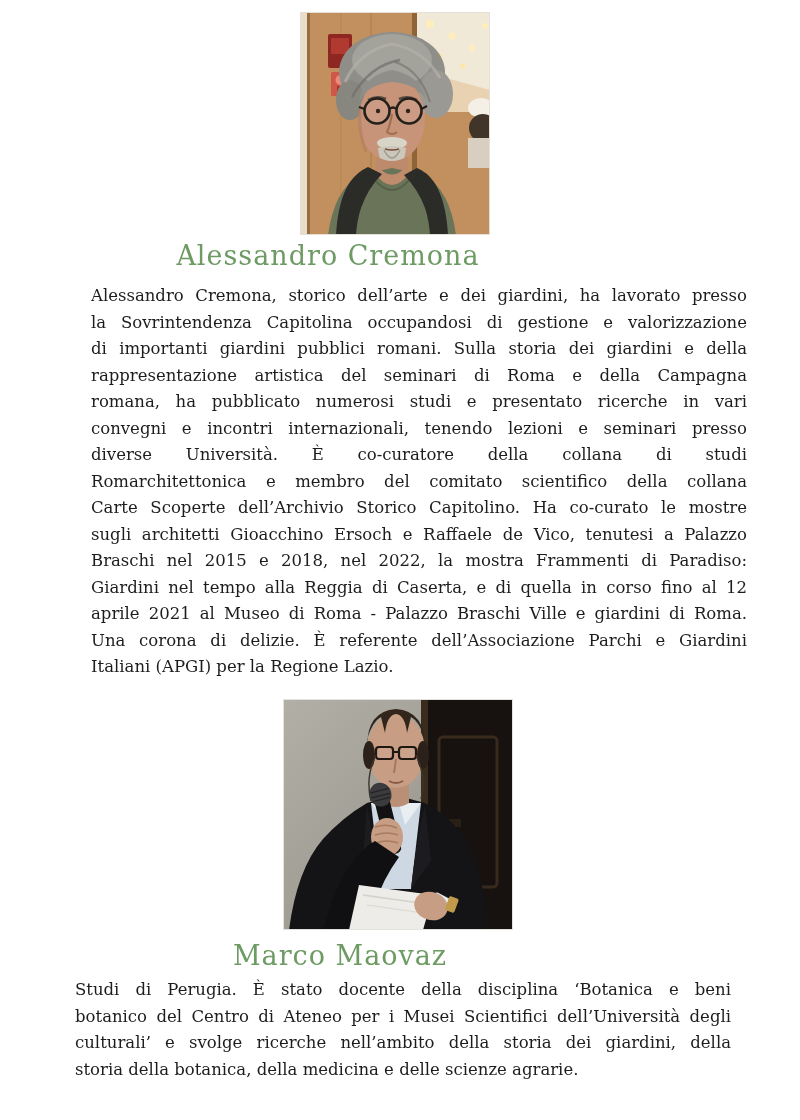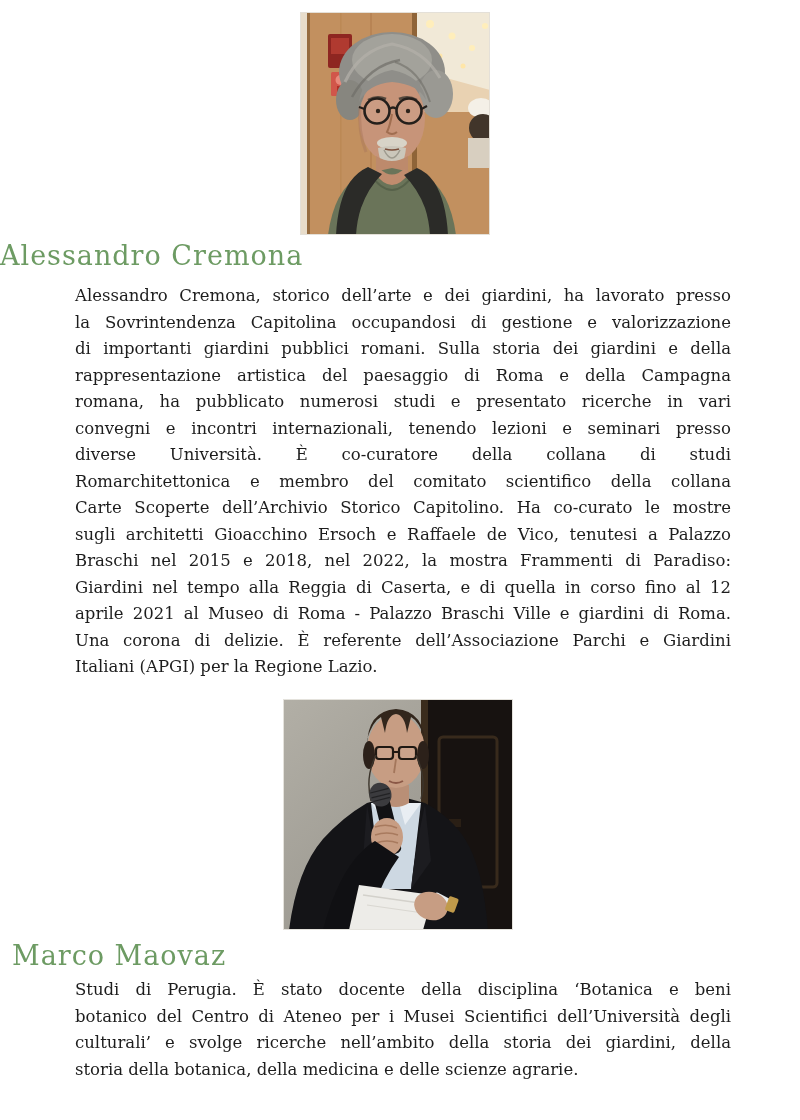--- a/index.html
+++ b/index.html
@@ -17,37 +17,38 @@
   }
   .portrait { position: absolute; }
   .portrait svg { display: block; width: 100%; height: 100%; }
   #photo-cremona { left: 300px; top: 12px; width: 190px; height: 223px; }
   #photo-maovaz  { left: 283px; top: 699px; width: 230px; height: 231px; }
 
   .speaker-heading {
     position: absolute;
     left: 0;
     width: 656px;
+    text-align: center;
     font-size: 27px;
     line-height: 40px;
     letter-spacing: 1px;
     color: var(--heading-green, #6d9b63);
   }
   #heading-cremona { top: 236px; }
   #heading-maovaz  { top: 936px; margin-left: 12px; }
 
   .bio {
     position: absolute;
     left: 75px;
     width: 656px;
     color: var(--body-text, #1d1d1d);
     font-size: 16.5px;
     line-height: 26.5px;
   }
-  #bio-cremona { top: 283px; }
+  #bio-cremona { top: 283px; margin-left: 16px; }
   #bio-maovaz  { top: 977px; }
 
   .line {
     text-align: justify;
     text-align-last: justify;
     text-justify: inter-word;
     white-space: nowrap;
   }
   .line.last { text-align-last: left; }
 </style>
@@ -126,21 +127,21 @@
       <rect x="0.5" y="0.5" width="189" height="222" fill="none" stroke="#e4e0d8" stroke-width="1"></rect>
     </svg>
   </div>
 
   <div class="speaker-heading" id="heading-cremona">Alessandro Cremona</div>
 
   <div class="bio" id="bio-cremona">
     <div class="line">Alessandro Cremona, storico dell’arte e dei giardini, ha lavorato presso</div>
     <div class="line">la Sovrintendenza Capitolina occupandosi di gestione e valorizzazione</div>
     <div class="line">di importanti giardini pubblici romani. Sulla storia dei giardini e della</div>
-    <div class="line">rappresentazione artistica del paesaggio di Roma e della Campagna</div>
+    <div class="line">rappresentazione artistica del seminari di Roma e della Campagna</div>
     <div class="line">romana, ha pubblicato numerosi studi e presentato ricerche in vari</div>
     <div class="line">convegni e incontri internazionali, tenendo lezioni e seminari presso</div>
     <div class="line">diverse Università. È co-curatore della collana di studi</div>
     <div class="line">Romarchitettonica e membro del comitato scientifico della collana</div>
     <div class="line">Carte Scoperte dell’Archivio Storico Capitolino. Ha co-curato le mostre</div>
     <div class="line">sugli architetti Gioacchino Ersoch e Raffaele de Vico, tenutesi a Palazzo</div>
     <div class="line">Braschi nel 2015 e 2018, nel 2022, la mostra Frammenti di Paradiso:</div>
     <div class="line">Giardini nel tempo alla Reggia di Caserta, e di quella in corso fino al 12</div>
     <div class="line">aprile 2021 al Museo di Roma - Palazzo Braschi Ville e giardini di Roma.</div>
     <div class="line">Una corona di delizie. È referente dell’Associazione Parchi e Giardini</div>

